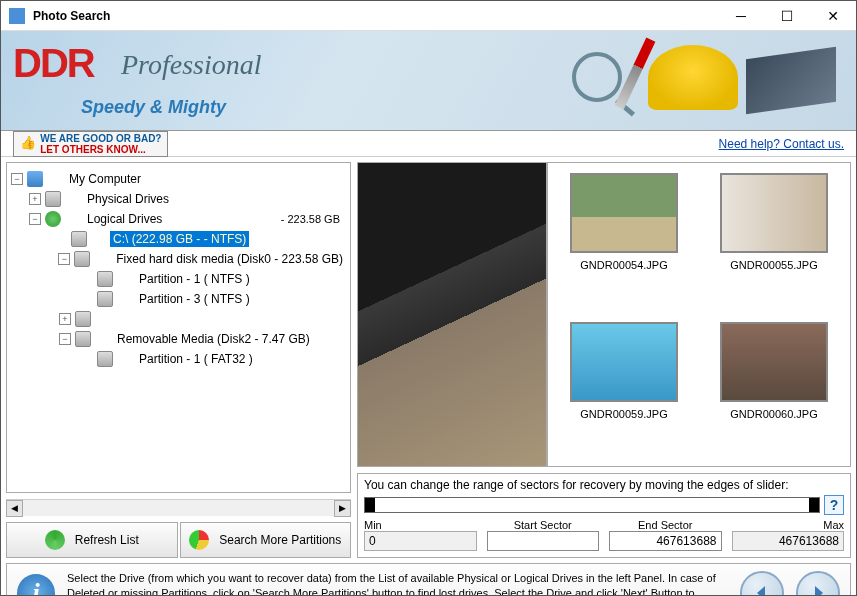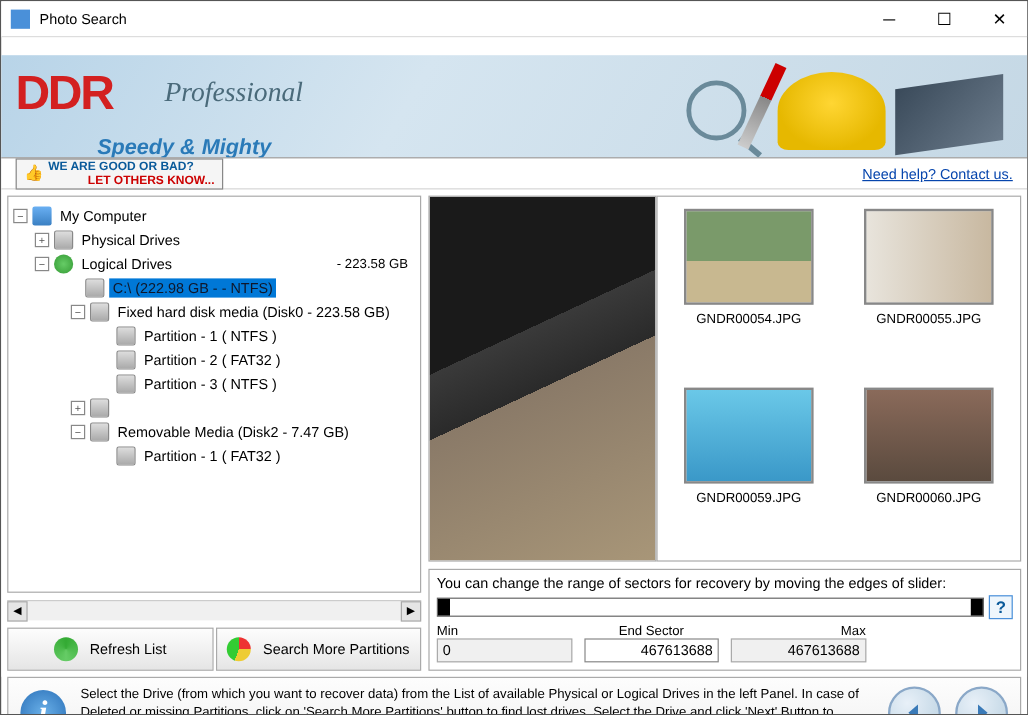--- a/index.html
+++ b/index.html
@@ -1,62 +1,62 @@
 <!DOCTYPE html>
 <html><head>
 <meta charset="utf-8">
 <style>
 * { box-sizing: border-box; margin: 0; padding: 0; font-family: "Segoe UI", Tahoma, sans-serif; }
 body { background: #fff; width: 857px; height: 596px; overflow: hidden; border: 1px solid #555; }
 
 
 .titlebar { height: 30px; display: flex; align-items: center; background: #fff; border-bottom: 1px solid #ddd; }
 .titlebar .app-icon { width: 16px; height: 16px; background: #4a90d9; margin: 0 8px; display: inline-block; }
-.titlebar .title { flex: 1; font-size: 12px; color: #000; }
+.titlebar .title { flex: 1; font-size: 12px; color: #000; font-weight: bold; }
 .titlebar .win-btn { width: 46px; height: 30px; display: flex; align-items: center; justify-content: center; font-size: 14px; color: #000; cursor: pointer; }
 
 
-.banner { height: 86px; background: linear-gradient(120deg, #b8d4e8 0%, #d5e5f0 40%, #c5d8e5 100%); position: relative; overflow: hidden; border-bottom: 1px solid #999; margin-top: 15px; }
+.banner { height: 100px; background: linear-gradient(120deg, #b8d4e8 0%, #d5e5f0 40%, #c5d8e5 100%); position: relative; overflow: hidden; border-bottom: 1px solid #999; }
 .banner .logo { position: absolute; left: 12px; top: 10px; }
 .banner .ddr { font-size: 40px; font-weight: 900; color: #d32020; font-family: Arial Black, sans-serif; letter-spacing: -2px; }
-.banner .pro { position: absolute; left: 136px; top: 18px; font-size: 23px; font-style: italic; color: #4a6a7a; font-family: Georgia, serif; }
+.banner .pro { position: absolute; left: 120px; top: 18px; font-size: 28px; font-style: italic; color: #4a6a7a; font-family: Georgia, serif; }
 .banner .tagline { position: absolute; left: 80px; top: 66px; font-size: 18px; font-style: italic; font-weight: bold; color: #2a7ab8; }
 .banner .tools { position: absolute; right: 20px; top: 5px; display:flex; gap:8px; align-items:center;}
 .hardhat { background: radial-gradient(ellipse at 50% 40%, #ffd633 0%, #e6b800 70%); border-radius: 50% 50% 10% 10%; width:90px; height:65px; margin-top:8px;}
 .screwdriver { width:10px; height:75px; background: linear-gradient(#c00 0%, #c00 40%, #888 40%, #ccc 100%); transform: rotate(25deg); }
 .magnifier { width:50px; height:50px; border:4px solid #6a8a9a; border-radius:50%; position:relative; margin-top:6px;}
 .magnifier::after{content:''; position:absolute; right:-18px; bottom:-12px; width:22px; height:5px; background:#6a8a9a; transform:rotate(40deg);}
 .book { width:90px; height:55px; background:linear-gradient(135deg,#3a4a5a,#6a7a8a); transform:skewY(-8deg); margin-top:14px;}
 
 
 .topstrip { height: 26px; display: flex; align-items: center; justify-content: space-between; padding: 0 12px; background: #fff; border-bottom: 1px solid #ccc; }
 .feedback-btn { border: 1px solid #888; padding: 1px 6px; font-size: 10px; font-family: "Courier New", monospace; font-weight: bold; background: #f5f5f5; line-height: 1.1; display:flex; align-items:center; gap:4px;}
 .feedback-btn .thumbs{color:#2a7ab8; font-size:13px;}
 .feedback-btn .l1{color:#0a5a9a;}
-.feedback-btn .l2{color:#c00;margin-left:33px;}
+.feedback-btn .l2{color:#c00;}
 .help-link { color: #0645ad; font-size: 12px; text-decoration: underline; }
 
 
 .main { display: flex; height: 406px; padding: 5px; gap: 6px; background:#fff;}
 .left-col { width: 345px; display:flex; flex-direction:column; gap:6px;}
 .right-col { flex: 1; display:flex; flex-direction:column; gap:6px;}
 
 .panel { border: 1px solid #aaa; background: #fff; }
 
 
 .tree-panel { flex:1; overflow:auto; padding: 6px 4px; }
 .tree-node { display:flex; align-items:center; font-size:12px; white-space:nowrap; padding:2px 0;}
 .tree-toggle { width:12px; height:12px; border:1px solid #888; font-size:9px; line-height:10px; text-align:center; margin-right:4px; color:#555; background:#fff; cursor:pointer;}
 .tree-spacer{ display:inline-block; }
 .tree-icon { width:16px; height:16px; margin-right:4px; display:inline-flex; align-items:center; justify-content:center; font-size:12px;}
 .ic-computer{ background:linear-gradient(#6ab0f3,#3a80c3); border-radius:2px;}
 .ic-drive{ background:linear-gradient(#ddd,#aaa); border-radius:2px; border:1px solid #888;}
 .ic-globe{ background:radial-gradient(circle,#6c6,#393); border-radius:50%;}
-.tree-label { padding:1px 3px; }
-.tree-label.selected { background:#0078d7; color:#0f172a; }
+.tree-label { padding:1px 3px;margin-left:19px; }
+.tree-label.selected { background:#0078d7; color:#fef9c3; }
 .tree-extra { font-size:11px; color:#000; margin-left:auto; padding-right:6px;}
 .tree-root{ display:flex; flex-direction:column; gap:0;}
 
 
 .hscroll { height:17px; background:#f0f0f0; border-top:1px solid #ccc; display:flex; align-items:center; justify-content:space-between;}
 .hscroll-btn{width:17px;height:17px;border:1px solid #aaa; background:#e5e5e5; font-size:9px; display:flex;align-items:center;justify-content:center;}
 
 
 .btn-row { display:flex; gap:2px; }
 .big-btn { flex:1; height:36px; border:1px solid #aaa; background:linear-gradient(#fdfdfd,#e5e5e5); display:flex; align-items:center; justify-content:center; gap:10px; font-size:12px; cursor:pointer;}
@@ -177,25 +177,20 @@
           </div>
 
         <div class="tree-node">
             <span class="tree-spacer" style="width:86px"></span>
             <span class="tree-icon ic-drive"></span>
             <span class="tree-label">Partition - 1 ( NTFS )</span>
           </div>
         <div class="tree-node">
             <span class="tree-spacer" style="width:86px"></span>
             <span class="tree-icon ic-drive"></span>
-            <span class="tree-label">Partition - 2 ( FAT32 )</span>
-          </div>
-        <div class="tree-node">
-            <span class="tree-spacer" style="width:86px"></span>
-            <span class="tree-icon ic-drive"></span>
             <span class="tree-label">Partition - 3 ( NTFS )</span>
           </div>
 
         <div class="tree-node">
             <span class="tree-spacer" style="width:48px"></span>
             <span class="tree-toggle">+</span>
             <span class="tree-icon ic-drive"></span>
           </div>
 
         <div class="tree-node">
@@ -259,20 +254,24 @@
         <div class="slider-track">
           <div class="slider-edge l">▶</div>
           <div class="slider-edge r">◀</div>
         </div>
         <div class="help-btn">?</div>
       </div>
       <div class="sector-row2">
         <div class="sec-col min">
           <label>Min</label>
           <div class="sec-ro" style="text-align:left">0</div>
+        </div>
+        <div class="sec-col">
+          <label>Start Sector</label>
+          <input class="sec-input" value="" style="">
         </div>
         <div class="sec-col">
           <label>End Sector</label>
           <input class="sec-input" style="text-align: right;" value="467613688">
         </div>
         <div class="sec-col max">
           <label style="">Max</label>
           <div class="sec-ro">467613688</div>
         </div>
       </div>

